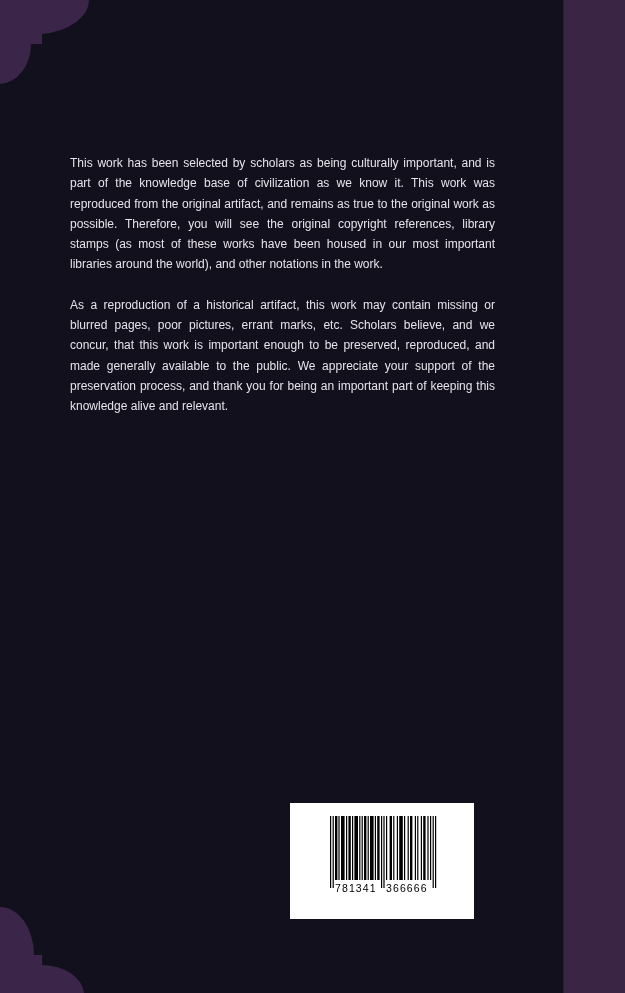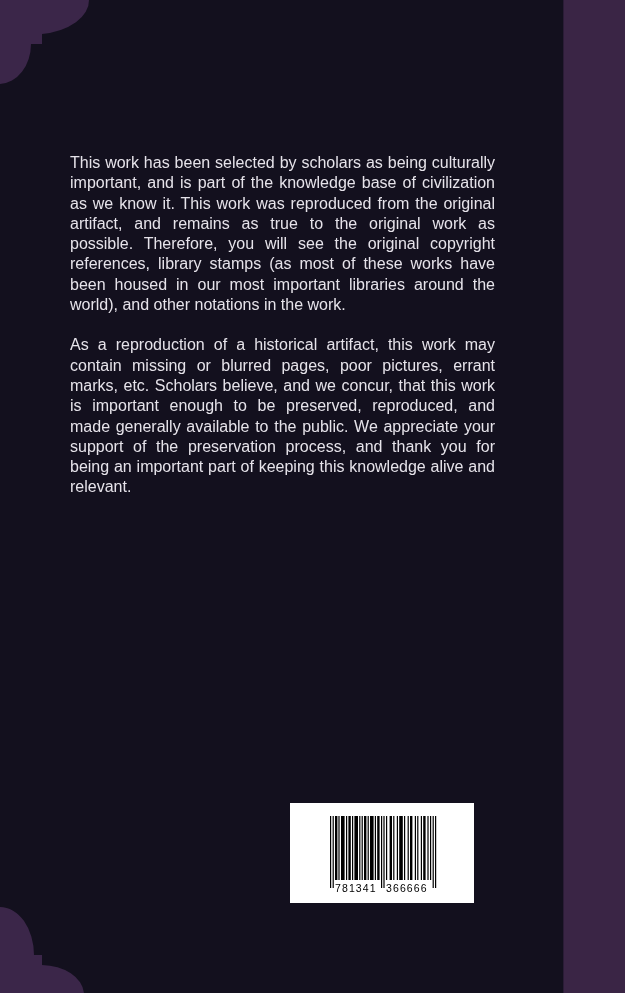--- a/index.html
+++ b/index.html
@@ -38,34 +38,34 @@
       height: 100px;
     }
     .ornament.top { top: 0; }
     .ornament.bottom { top: 893px; }
     .blurb {
       position: absolute;
       left: 70px;
       top: 153px;
       width: 425px;
       color: #e6e3ea;
-      font-size: 16px;
+      font-size: 12px;
       line-height: 20.3px;
     }
     .blurb p {
       margin: 0 0 20px 0;
       text-align: justify;
       text-align-last: left;
     }
     .barcode-box {
       position: absolute;
       left: 290px;
       top: 803px;
       width: 184px;
-      height: 100px;
+      height: 116px;
       background: #ffffff;
     }
     .barcode-svg {
       position: absolute;
       left: 38px;
       top: 13px;
     }
   </style>
 </head>
 <body>

